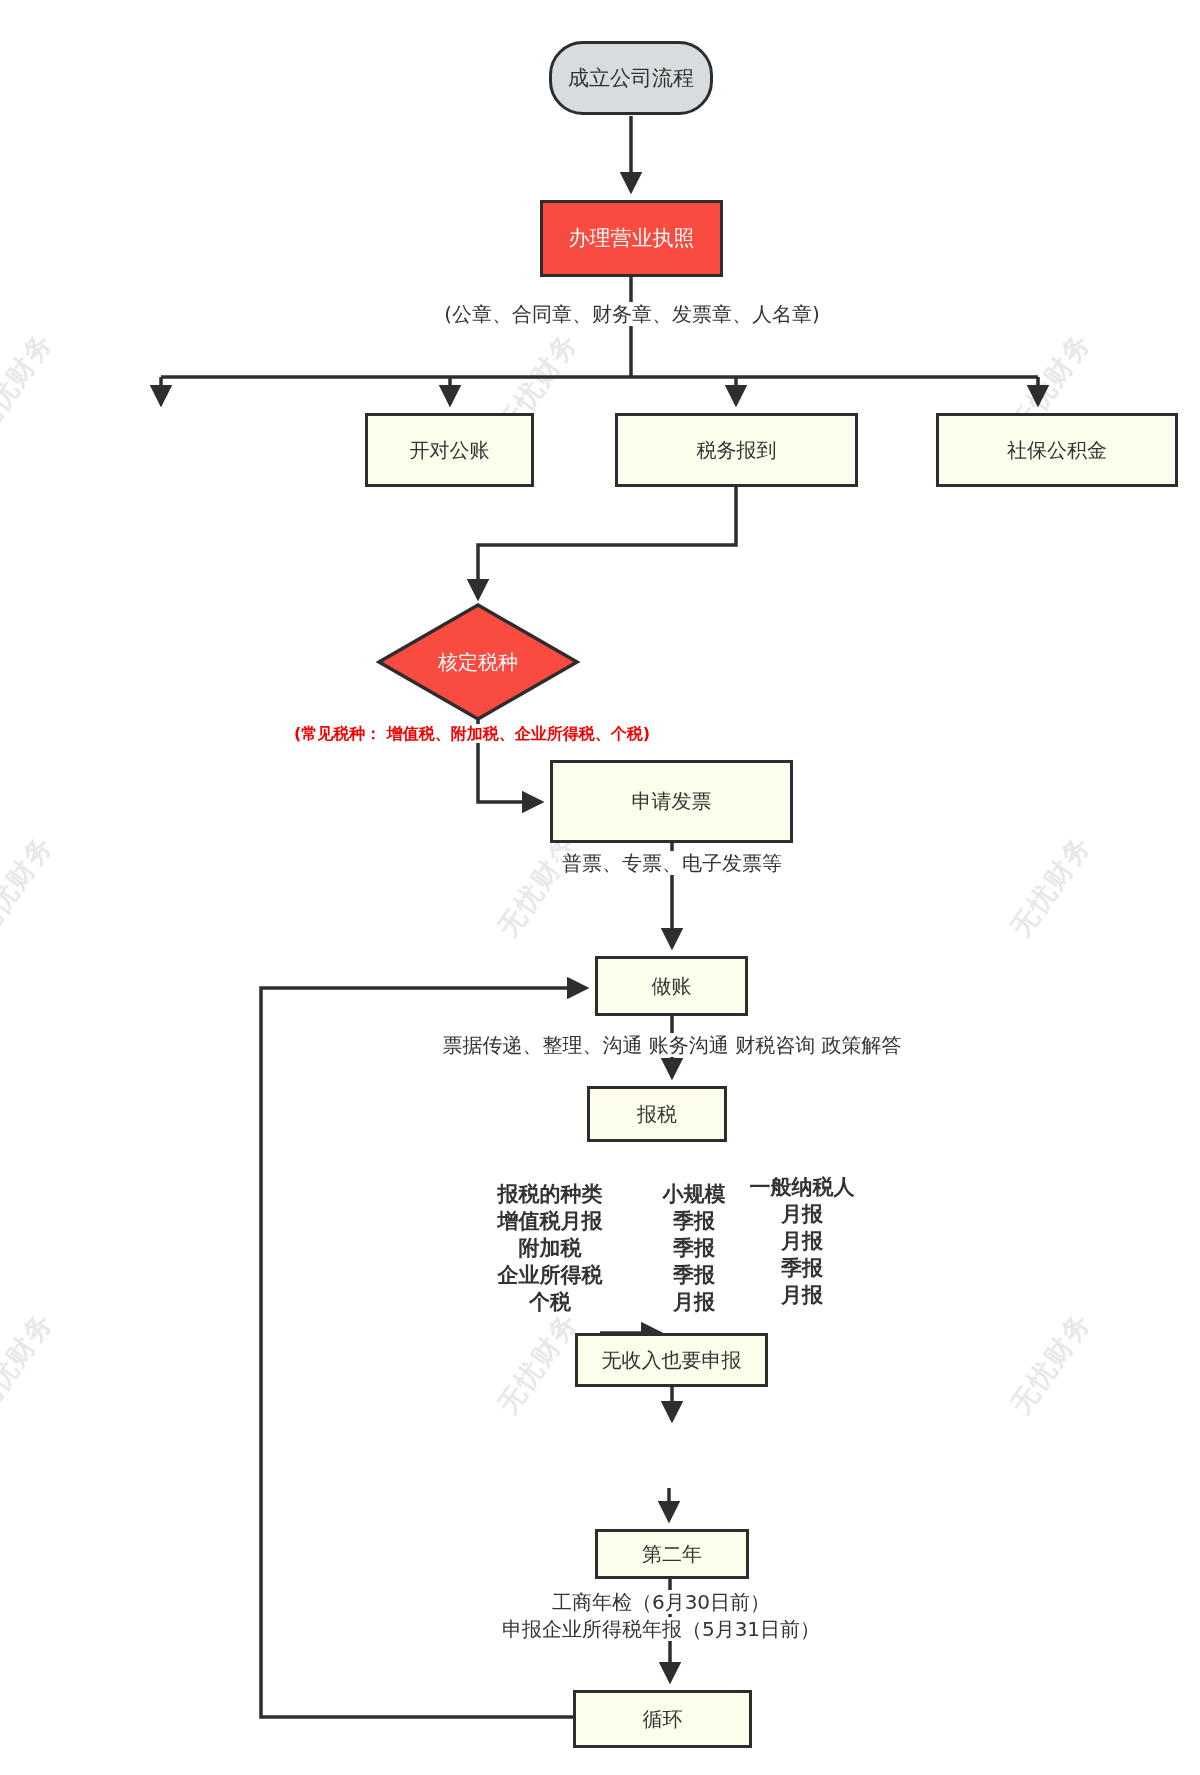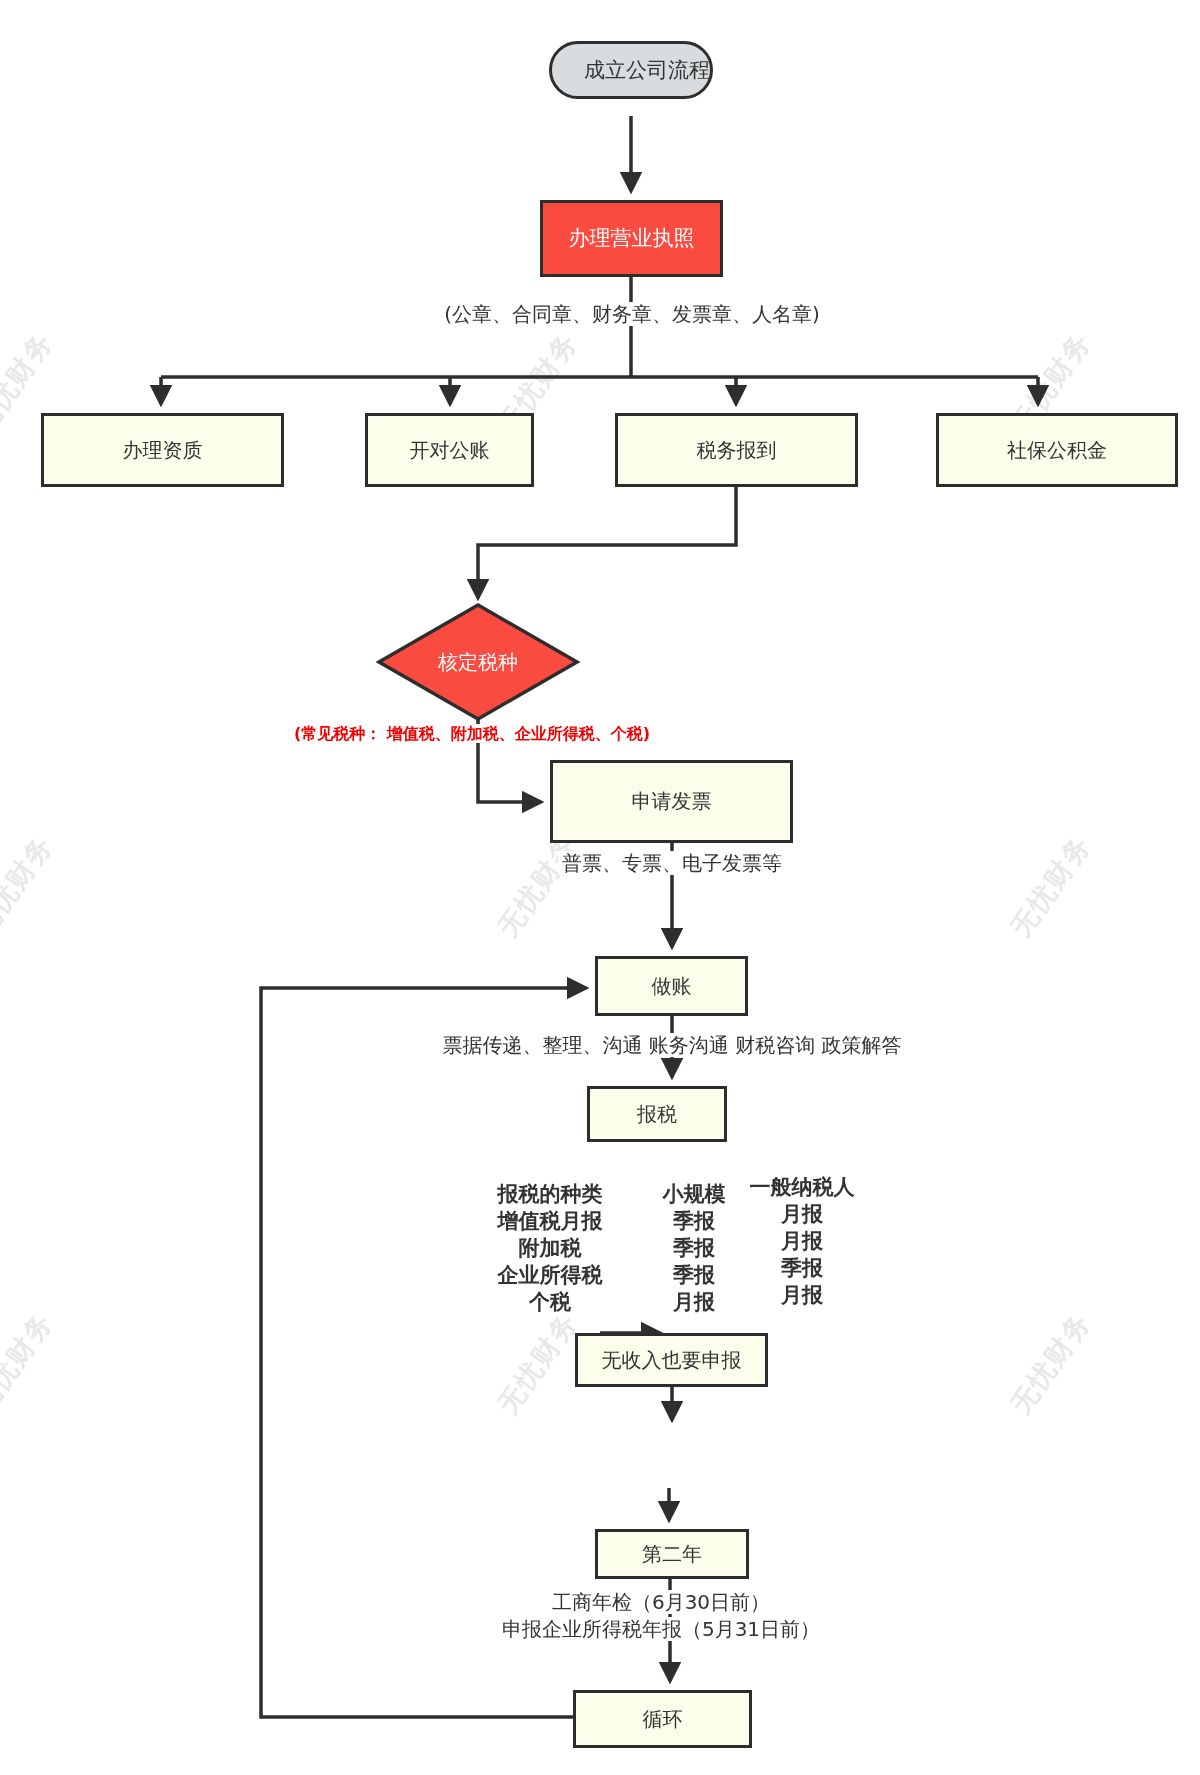--- a/index.html
+++ b/index.html
@@ -60,35 +60,32 @@
       <polyline points="672,1016 672,1077" marker-end="url(#arrow)"></polyline>
       <polyline points="600,1333 660,1333" marker-end="url(#arrow)"></polyline>
       <polyline points="672,1387 672,1420" marker-end="url(#arrow)"></polyline>
       <polyline points="669,1488 669,1520" marker-end="url(#arrow)"></polyline>
       <polyline points="670,1579 670,1681" marker-end="url(#arrow)"></polyline>
       <polyline points="573,1717 261,1717 261,988 586,988" marker-end="url(#arrow)"></polyline>
       <polygon points="478,605 577,662 478,719 379,662" fill="#f94b40" stroke="#2d2d2d" stroke-width="3.5"></polygon>
     </g>
   </svg>
 
-  <div class="node start" style="left:549px;top:41px;width:164px;height:58px;justify-content:flex-end;">
+  <div class="node start" style="left:549px;top:41px;width:164px;height:74px;">
     <span>成立公司流程</span>
   </div>
 
   <div class="node hot" style="left:540px;top:200px;width:183px;height:77px;">
     <span>办理营业执照</span>
   </div>
 
   <div class="anno" style="left:332px;top:301px;width:600px;">
     <span>(公章、合同章、财务章、发票章、人名章)</span>
   </div>
 
-  <div class="node" style="left:41px;top:413px;width:243px;height:74px;">
-    <span>办理资质</span>
-  </div>
   <div class="node" style="left:365px;top:413px;width:169px;height:74px;">
     <span>开对公账</span>
   </div>
   <div class="node" style="left:615px;top:413px;width:243px;height:74px;">
     <span>税务报到</span>
   </div>
   <div class="node" style="left:936px;top:413px;width:242px;height:74px;">
     <span>社保公积金</span>
   </div>
 

